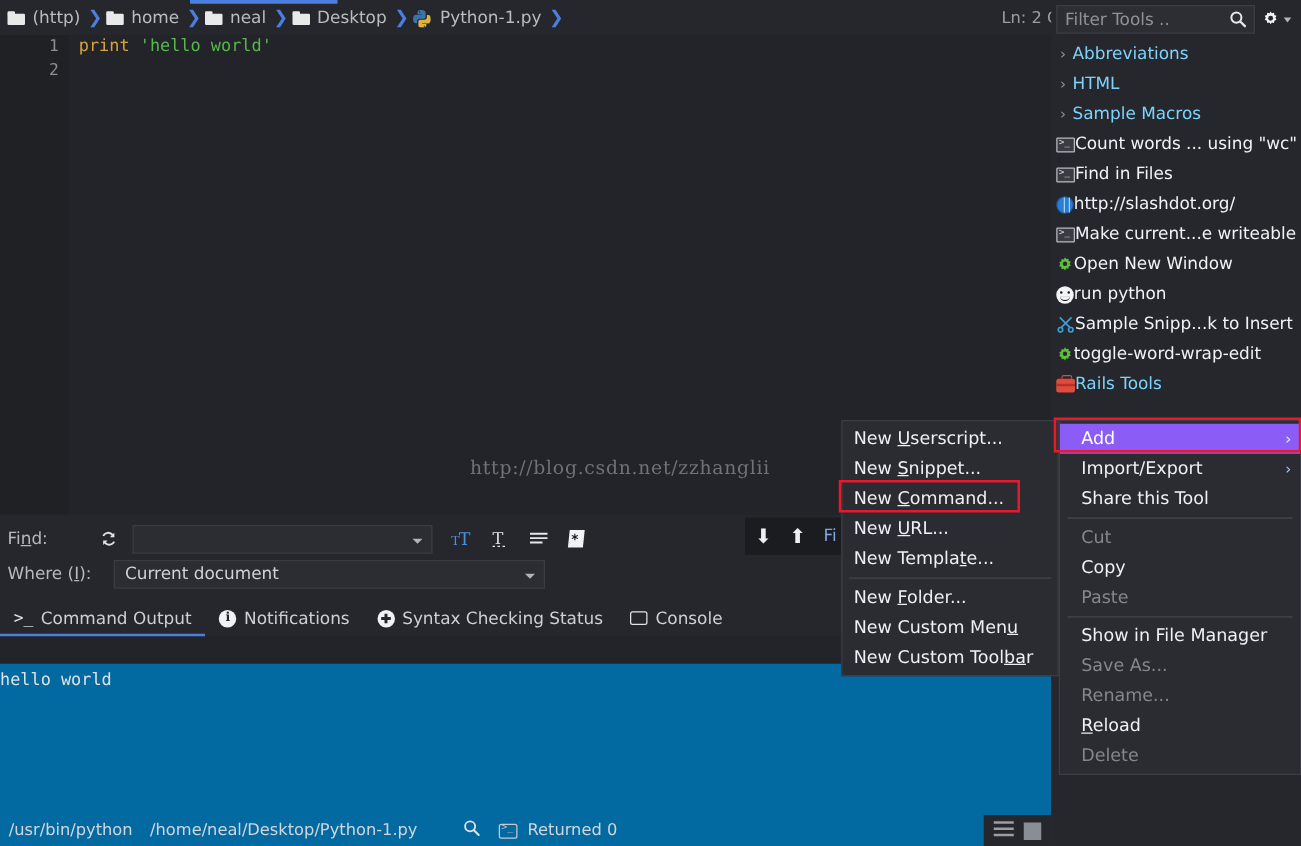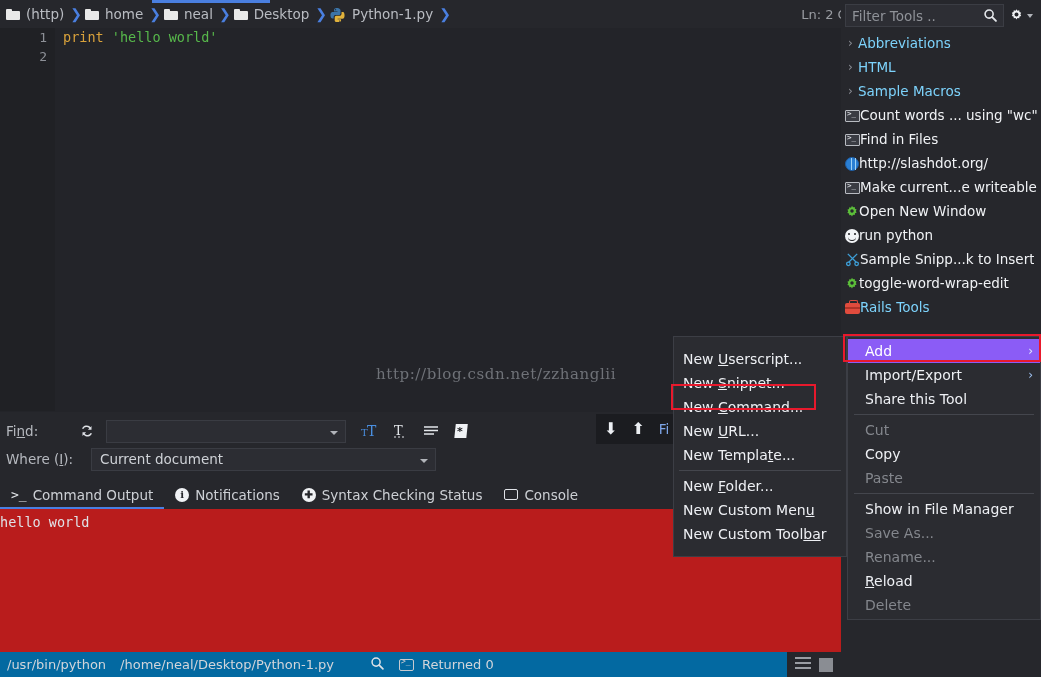--- a/index.html
+++ b/index.html
@@ -158,22 +158,22 @@
   }
   .prompt-ico {
     color: #e4e7eb; font-family: "DejaVu Sans Mono", monospace; font-size: 13px;
   }
   .mon-ico {
     width: 14px; height: 11px; border: 1.6px solid #e0e3e8; border-radius: 2px;
   }
 
   
   .outarea {
-    position: absolute; left: 0; top: 509px; width: 841px; height: 143px;
-    background: #b91c1c;
+    position: absolute; left: 0; top: 531px; width: 841px; height: 143px;
+    background: #0369a1;
     font-family: "DejaVu Sans Mono", "Liberation Mono", monospace;
     font-size: 13.5px; color: #dfe2e7; padding: 4px 0 0 0;
   }
   .outline { line-height: 19px; white-space: pre; }
 
   
   .statusbar {
     position: absolute; left: 0; top: 652px; width: 841px; height: 25px;
     background: #0369a1; display: flex; align-items: center; font-size: 13px;
   }
@@ -300,21 +300,21 @@
   .cm-item.sel .cm-sub { color: #dce9ff; }
   .cm-item u { text-decoration: underline; }
   .redbox {
     position: absolute; left: 843px; top: 334px; width: 198px; height: 28px;
     border: 2px solid #e8192c; z-index: 45; pointer-events: none;
   }
 
   
   .submenu {
     position: absolute; left: 673px; top: 336px; width: 174px;
-    background: #2b2c31; border: 1px solid #3c3e45; padding: 10px 0; z-index: 42;
+    background: #2b2c31; border: 1px solid #3c3e45; padding: 2px 0; z-index: 42;
   }
   .sm-item {
     height: 24px; display: flex; align-items: center; padding-left: 9px;
     font-size: 14px; color: #eef0f4; white-space: nowrap;
   }
   .sm-item u { text-decoration: underline; }
   .sm-sep { height: 1px; background: #44464d; margin: 3px 5px; }
   .redbox2 {
     position: absolute; left: 671px; top: 384px; width: 145px; height: 26px;
     border: 2px solid #e8192c; z-index: 46; pointer-events: none;

